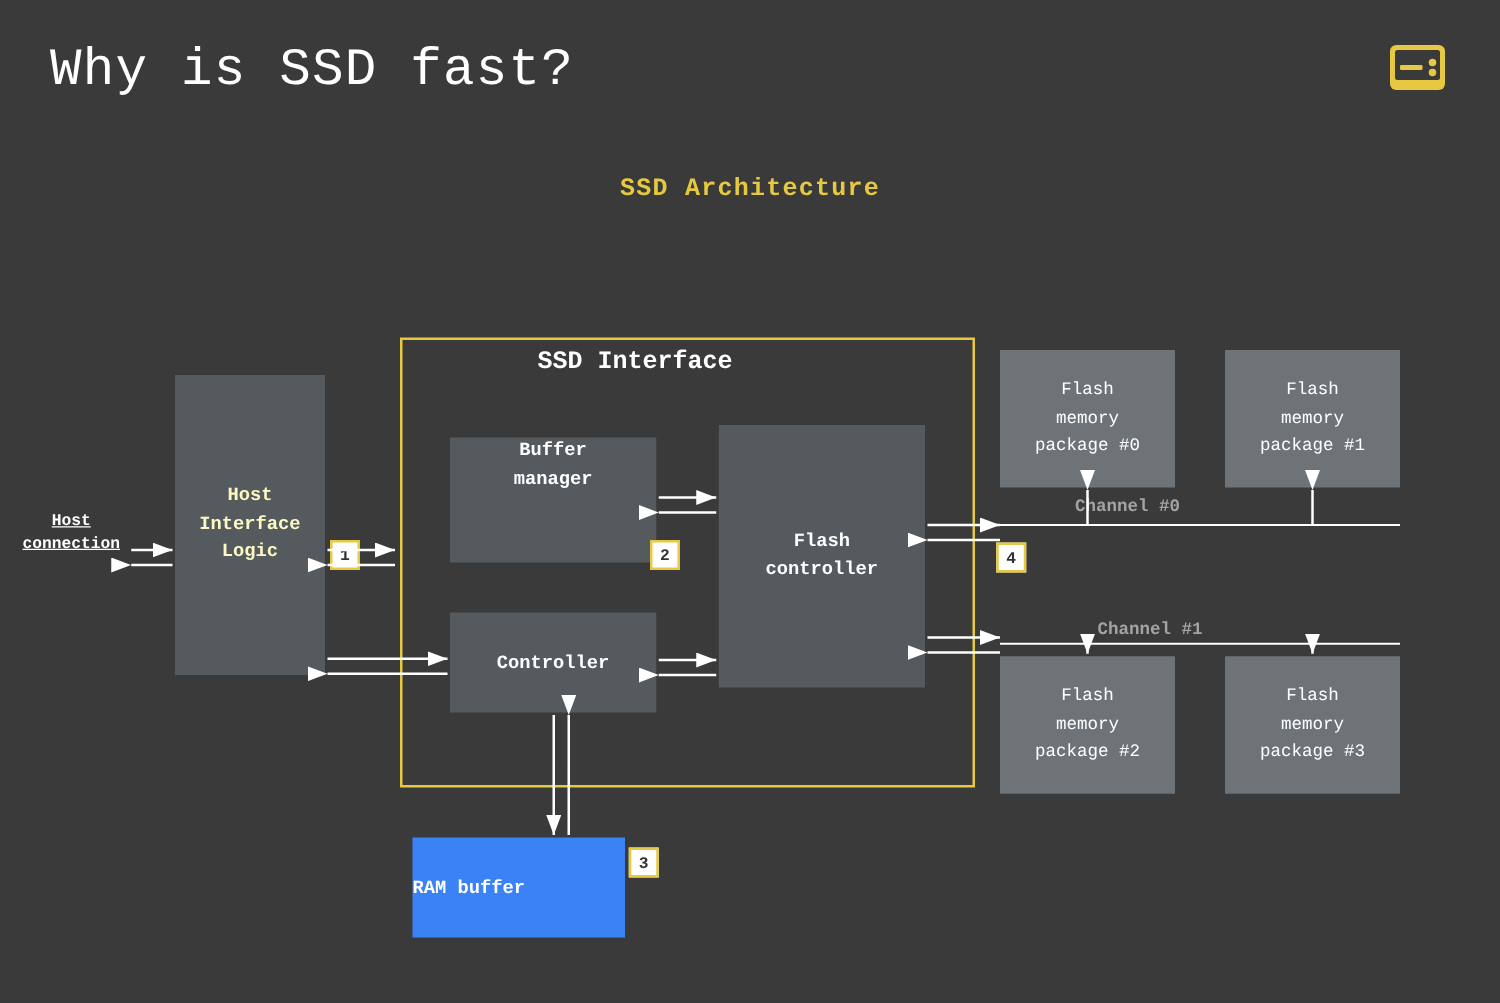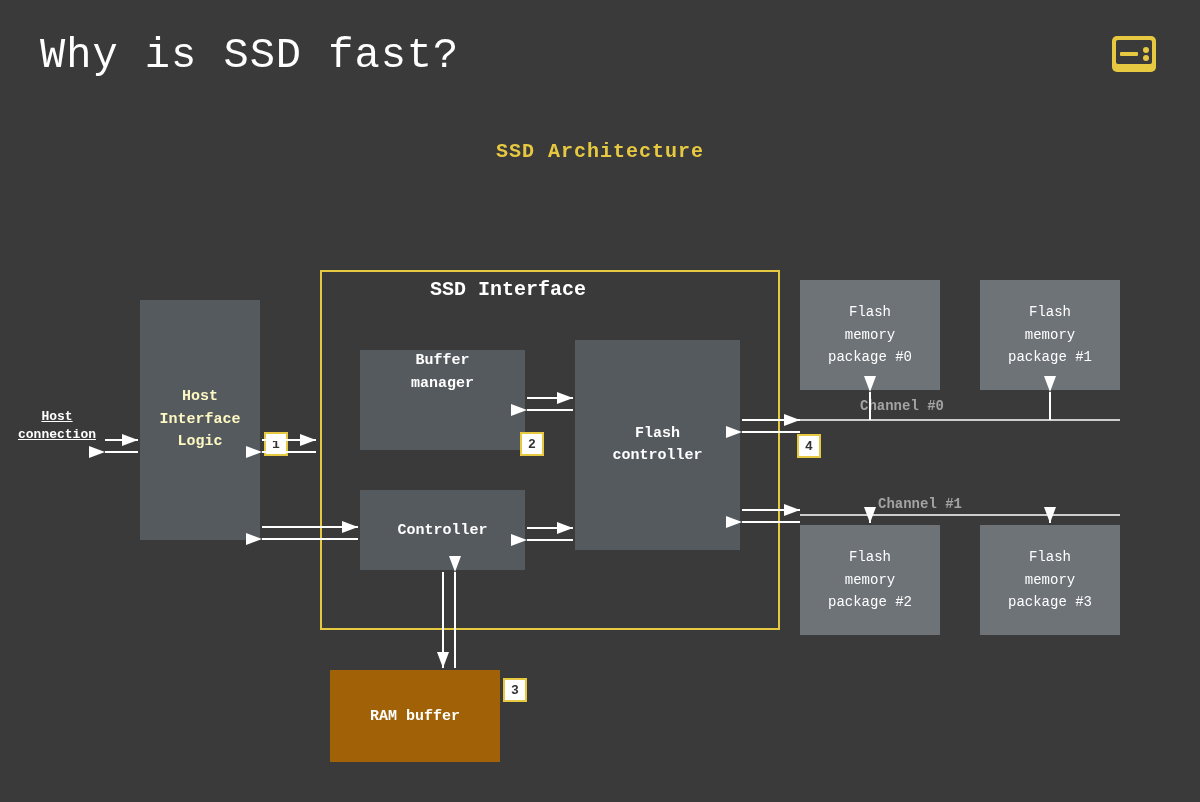--- a/index.html
+++ b/index.html
@@ -182,25 +182,24 @@
       text-align: center;
       line-height: 1.5;
     }
 
     
     .ram-buffer-box {
       position: absolute;
       top: 670px;
       left: 330px;
       width: 170px;
-      height: 92px;
-      background-color: #a16207;
-      display: flex;
-      align-items: center;
-      justify-content: center;
+      height: 80px;
+      background-color: #3b82f6;
+      display: flex;
+      align-items: center;
     }
     .ram-buffer-box span {
       color: #ffffff;
       font-size: 15px;
       font-weight: 600;
     }
 
     
     .flash-pkg {
       position: absolute;

